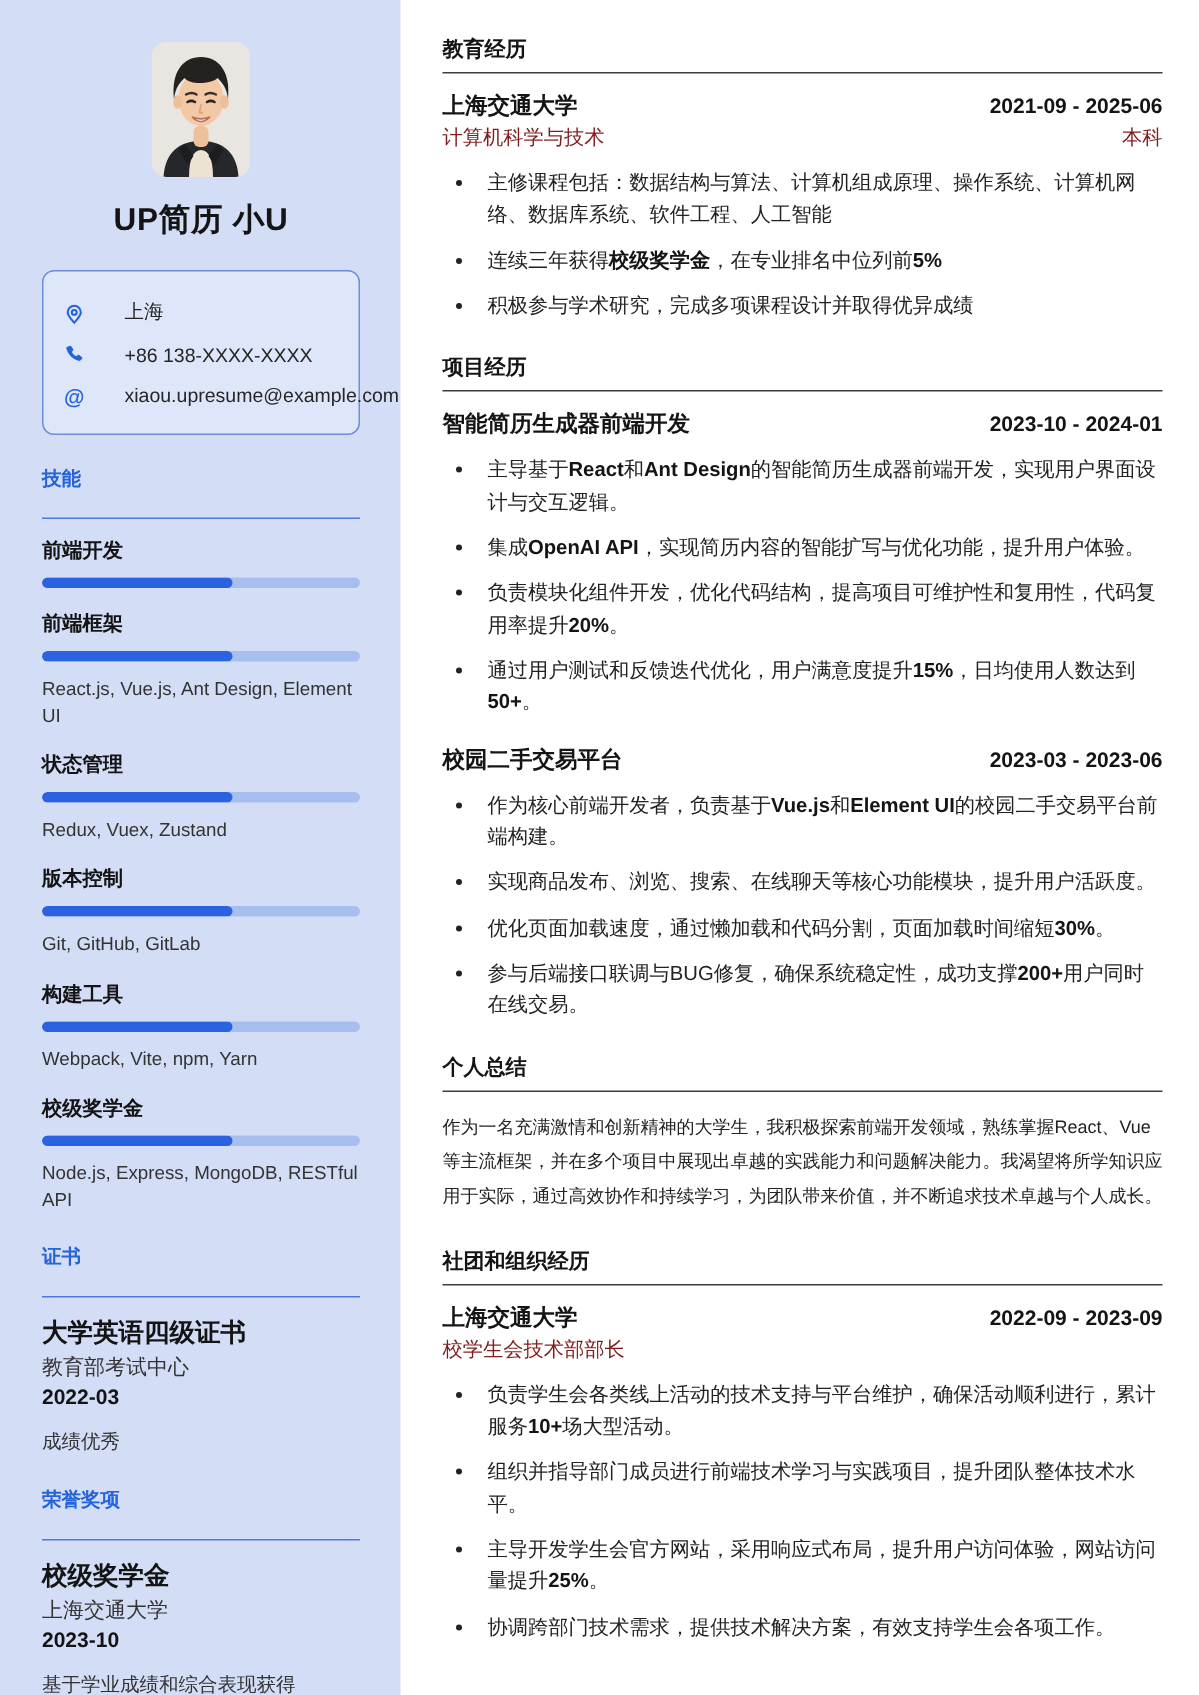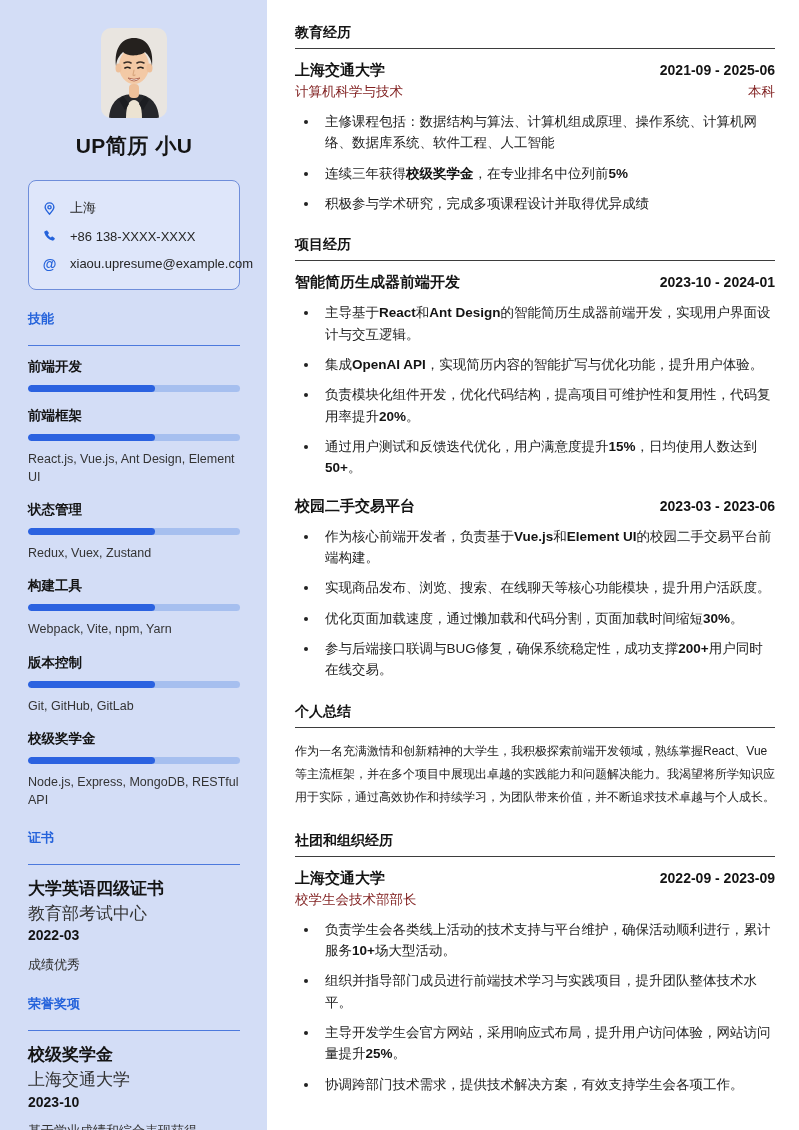--- a/index.html
+++ b/index.html
@@ -30,39 +30,39 @@
   .photo-wrap{width:66px;height:90px;margin:0 auto;border-radius:10px;overflow:hidden;display:block;}
   .photo-wrap svg{display:block;width:100%;height:100%;}
   .person-name{
     text-align:center;font-size:21px;font-weight:bold;color:var(--ink);
     margin:14px 0 20px;letter-spacing:.5px;
   }
   .contact-card{
     border:1.5px solid var(--card-border);border-radius:8px;background:var(--card-bg);
     padding:12px 13px;margin-bottom:10px;
   }
-  .contact-item{display:flex;align-items:center;gap:13px;font-size:13px;color:#262626;padding:6px 0;}
+  .contact-item{display:flex;align-items:flex-end;gap:26px;font-size:13px;color:#262626;padding:6px 0;}
   .contact-icon{width:15px;height:15px;flex-shrink:0;display:inline-flex;align-items:center;justify-content:center;color:var(--accent);}
   .contact-icon svg{width:15px;height:15px;display:block;}
   .at-glyph{font-size:14px;font-weight:bold;color:var(--accent);line-height:1;}
 
   .side-title{
     color:var(--accent);font-size:13px;font-weight:bold;
     padding-bottom:17px;border-bottom:1px solid #4c79dd;
     margin:20px 0 12px;
   }
   .skill{margin-bottom:15px;}
   .skill-name{font-size:13.5px;font-weight:bold;color:var(--ink);margin-bottom:9px;}
   .skill-bar{height:7px;border-radius:4px;background:var(--track);overflow:hidden;}
   .skill-fill{height:100%;border-radius:4px;background:var(--accent-dark);}
   .skill-detail{font-size:12.5px;color:#333;line-height:1.45;margin-top:9px;}
 
   .cred{margin-bottom:20px;}
   .cred-title{font-size:17px;font-weight:bold;color:var(--ink);line-height:1.4;}
-  .cred-org{font-size:17px;color:#333;line-height:1.4;margin-top:1px;}
+  .cred-org{font-size:14px;color:#333;line-height:1.4;margin-top:1px;}
   .cred-date{font-size:14px;font-weight:bold;color:var(--ink);line-height:1.4;margin-top:1px;}
   .cred-desc{font-size:13px;color:#333;line-height:1.45;margin-top:10px;}
 
   
   .main{flex:1;padding:24px 24px 20px 28px;}
   .m-section{margin-bottom:22px;}
   .m-title{
     font-size:14px;font-weight:bold;color:var(--ink);
     padding-bottom:6px;border-bottom:1px solid var(--rule-dark);
     margin-bottom:12px;
@@ -162,32 +162,32 @@
       <div class="skill-detail">React.js, Vue.js, Ant Design, Element UI</div>
     </div>
     <div class="skill">
       <div class="skill-name">状态管理</div>
       <div class="skill-bar">
           <div class="skill-fill" style="width: 60%;"></div>
         </div>
       <div class="skill-detail">Redux, Vuex, Zustand</div>
     </div>
     <div class="skill">
+      <div class="skill-name">版本控制</div>
+      <div class="skill-bar">
+          <div class="skill-fill" style="width: 60%;"></div>
+        </div>
+      <div class="skill-detail">Git, GitHub, GitLab</div>
+    </div>
+    <div class="skill">
       <div class="skill-name">构建工具</div>
       <div class="skill-bar">
           <div class="skill-fill" style="width: 60%;"></div>
         </div>
       <div class="skill-detail">Webpack, Vite, npm, Yarn</div>
-    </div>
-    <div class="skill">
-      <div class="skill-name">版本控制</div>
-      <div class="skill-bar">
-          <div class="skill-fill" style="width: 60%;"></div>
-        </div>
-      <div class="skill-detail">Git, GitHub, GitLab</div>
     </div>
     <div class="skill">
       <div class="skill-name">校级奖学金</div>
       <div class="skill-bar">
           <div class="skill-fill" style="width: 60%;"></div>
         </div>
       <div class="skill-detail">Node.js, Express, MongoDB, RESTful API</div>
     </div>
 
     <div class="side-title">证书</div>

